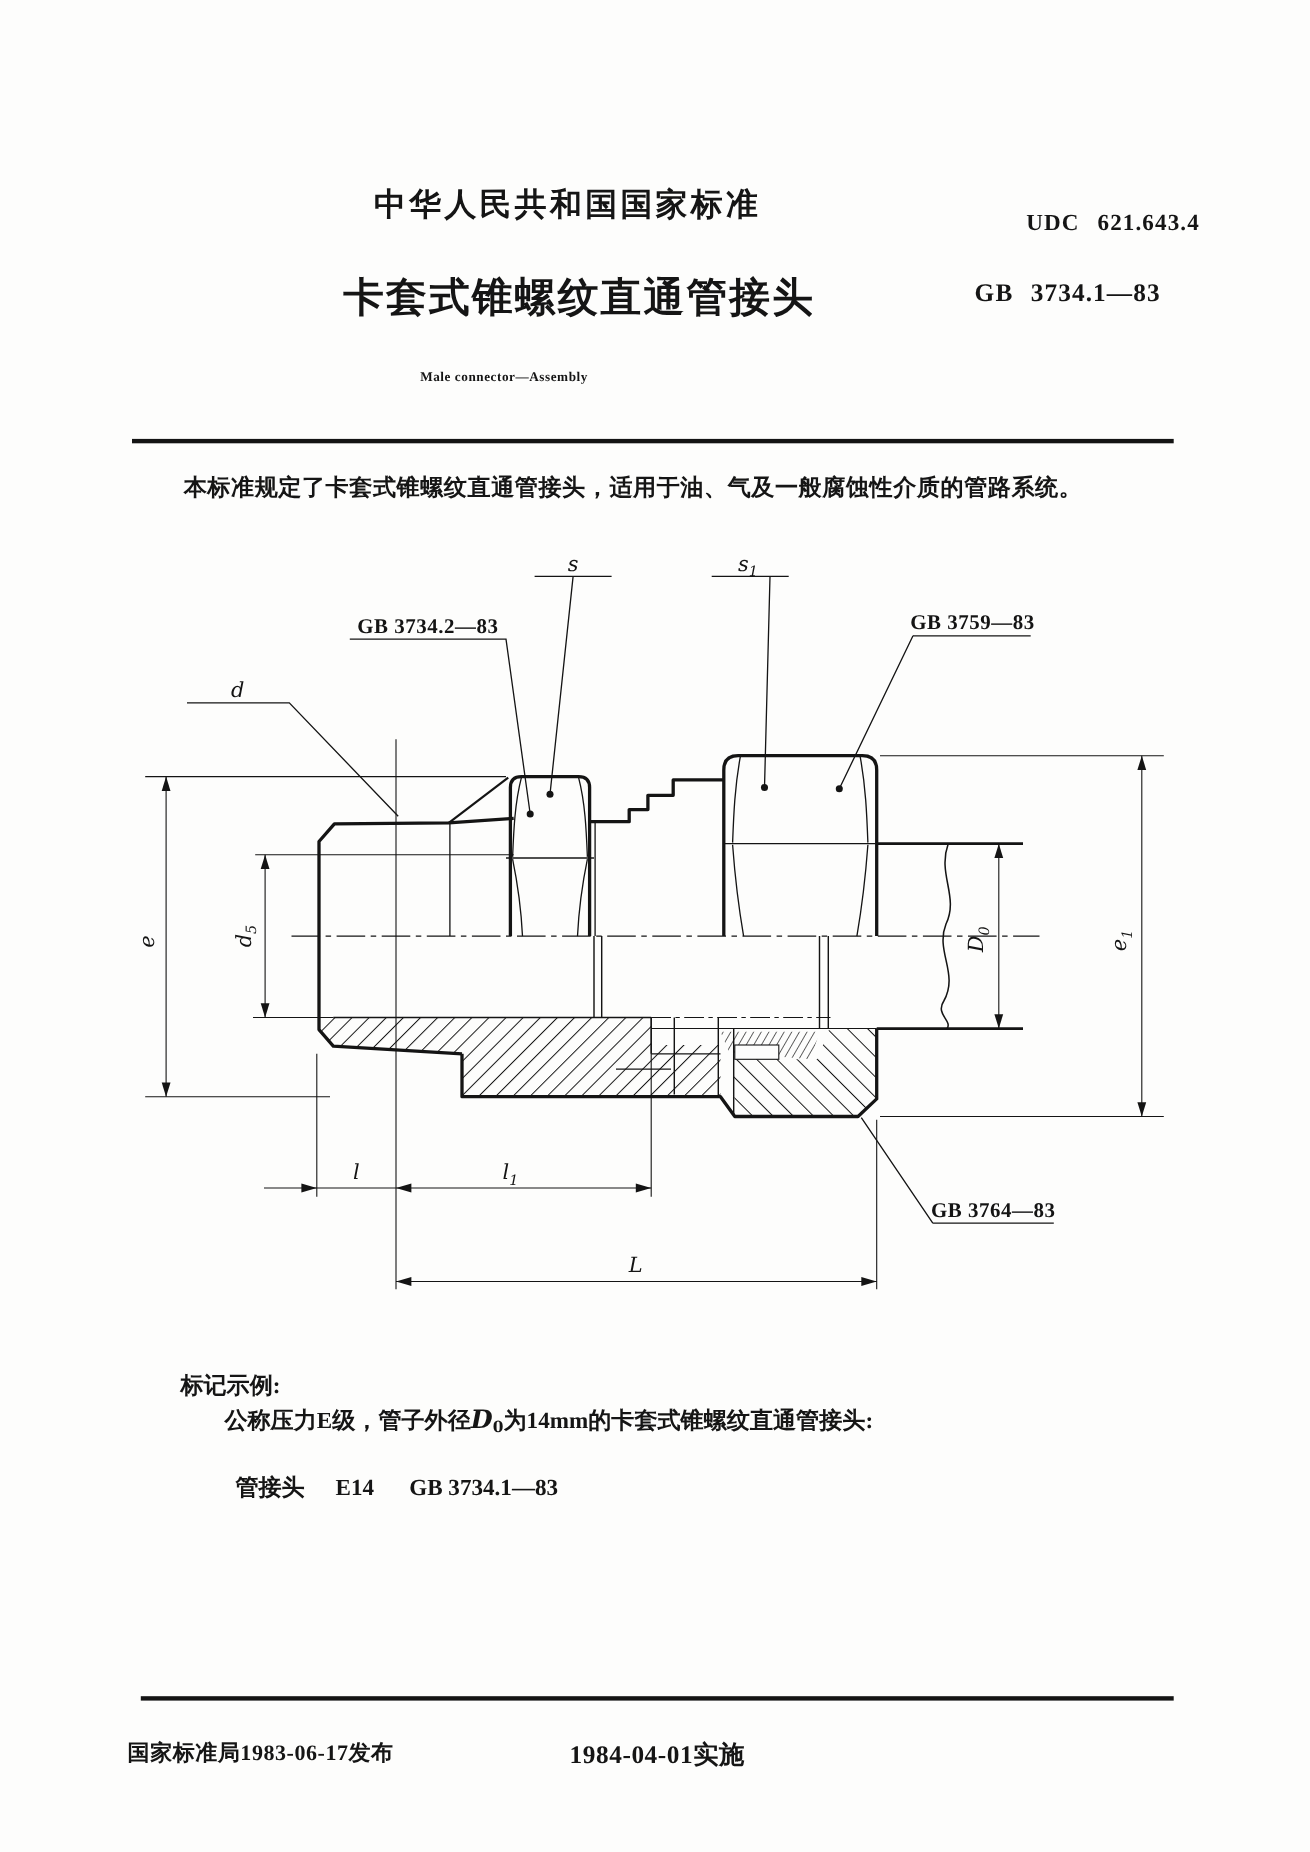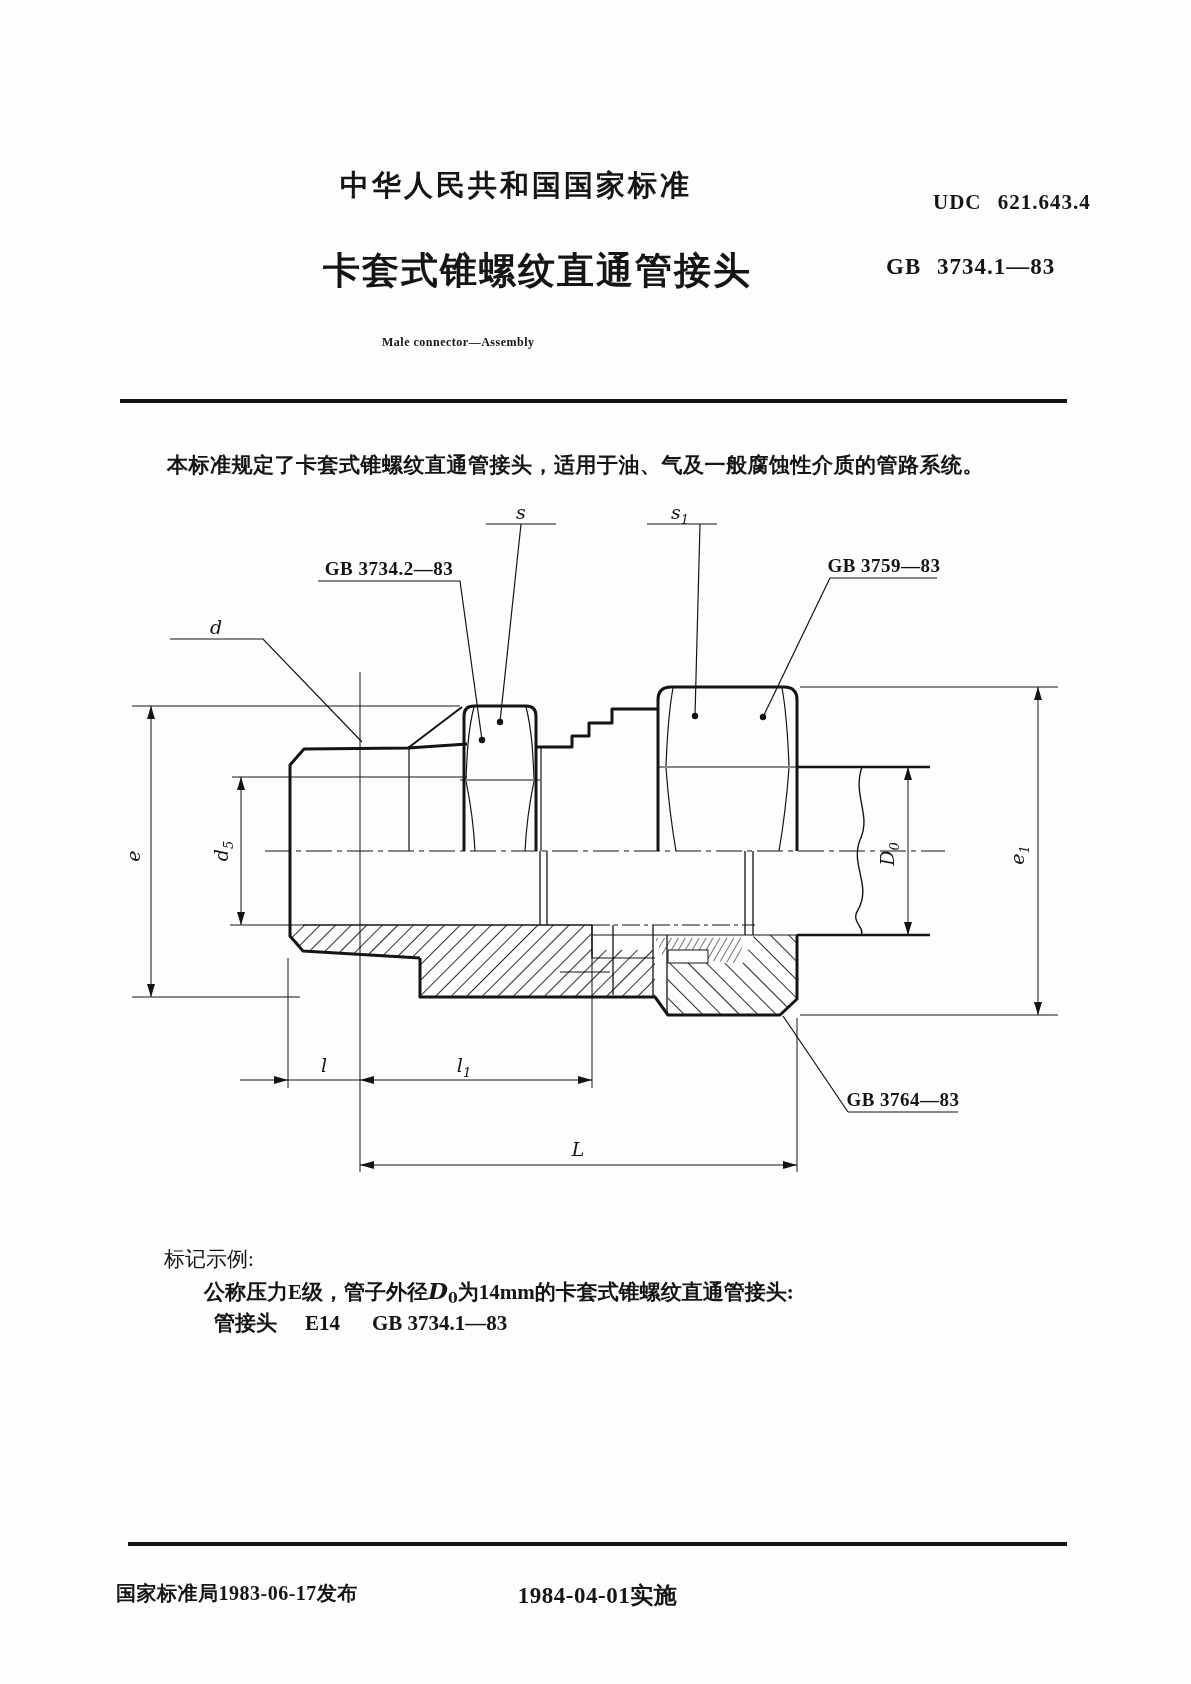--- a/index.html
+++ b/index.html
@@ -7,28 +7,28 @@
     width:1191px;height:1684px;position:relative;
     background:#fdfdfc;color:#151515;
     font-family:"Liberation Serif", serif;
     overflow:hidden;
   }
   .abs{position:absolute;white-space:pre;}
   .cjk{font-family:"Liberation Serif", serif;font-weight:bold;}
   .rule{position:absolute;background:#141414;}
   .nat{left:340px;top:166px;font-size:29px;letter-spacing:3px;}
   .udc{left:886px;top:190px;font-size:21px;word-spacing:10px;letter-spacing:1px;margin-left:47px;}
-  .title{left:323px;top:246px;font-size:37px;letter-spacing:2px;}
+  .title{left:312px;top:246px;font-size:37px;letter-spacing:2px;}
   .code{left:886px;top:254px;font-size:23px;word-spacing:9px;letter-spacing:1px;}
   .subtitle{left:382px;top:335px;font-size:12px;letter-spacing:0.5px;}
   .rule-top{left:120px;top:399px;width:947px;height:4px;}
-  .intro{left:167px;top:429px;font-size:21px;font-weight:bold;letter-spacing:0.5px;margin-top:22px;}
-  .ex-head{left:164px;top:1245px;font-size:21px;font-weight:normal;}
+  .intro{left:167px;top:429px;font-size:21px;font-weight:bold;letter-spacing:0.5px;}
+  .ex-head{left:164px;top:1245px;font-size:21px;font-weight:bold;}
   .ex-l1{left:204px;top:1277px;font-size:21px;font-weight:bold;}
-  .ex-l2{left:214px;top:1309px;font-size:21px;font-weight:bold;}
+  .ex-l2{left:214px;top:1338px;font-size:21px;font-weight:bold;}
   .ex-sym{font-family:"DejaVu Serif", serif;font-style:italic;font-weight:bold;font-size:23px;}
   .ex-sub{font-family:"DejaVu Serif", serif;font-size:14px;vertical-align:-4px;}
   .ex-model{margin-left:28px;}
   .ex-code{margin-left:32px;}
   .rule-bot{left:128px;top:1542px;width:939px;height:4px;}
   .foot-l{left:116px;top:1580px;font-size:20px;letter-spacing:0.5px;}
   .foot-r{left:128px;top:1580px;width:939px;text-align:center;font-size:23px;letter-spacing:0.5px;}
   svg{position:absolute;left:0;top:0;}
   svg .dim{font-family:"DejaVu Serif", serif;font-style:italic;font-size:19px;fill:#141414;}
   svg .sub{font-size:13px;}

